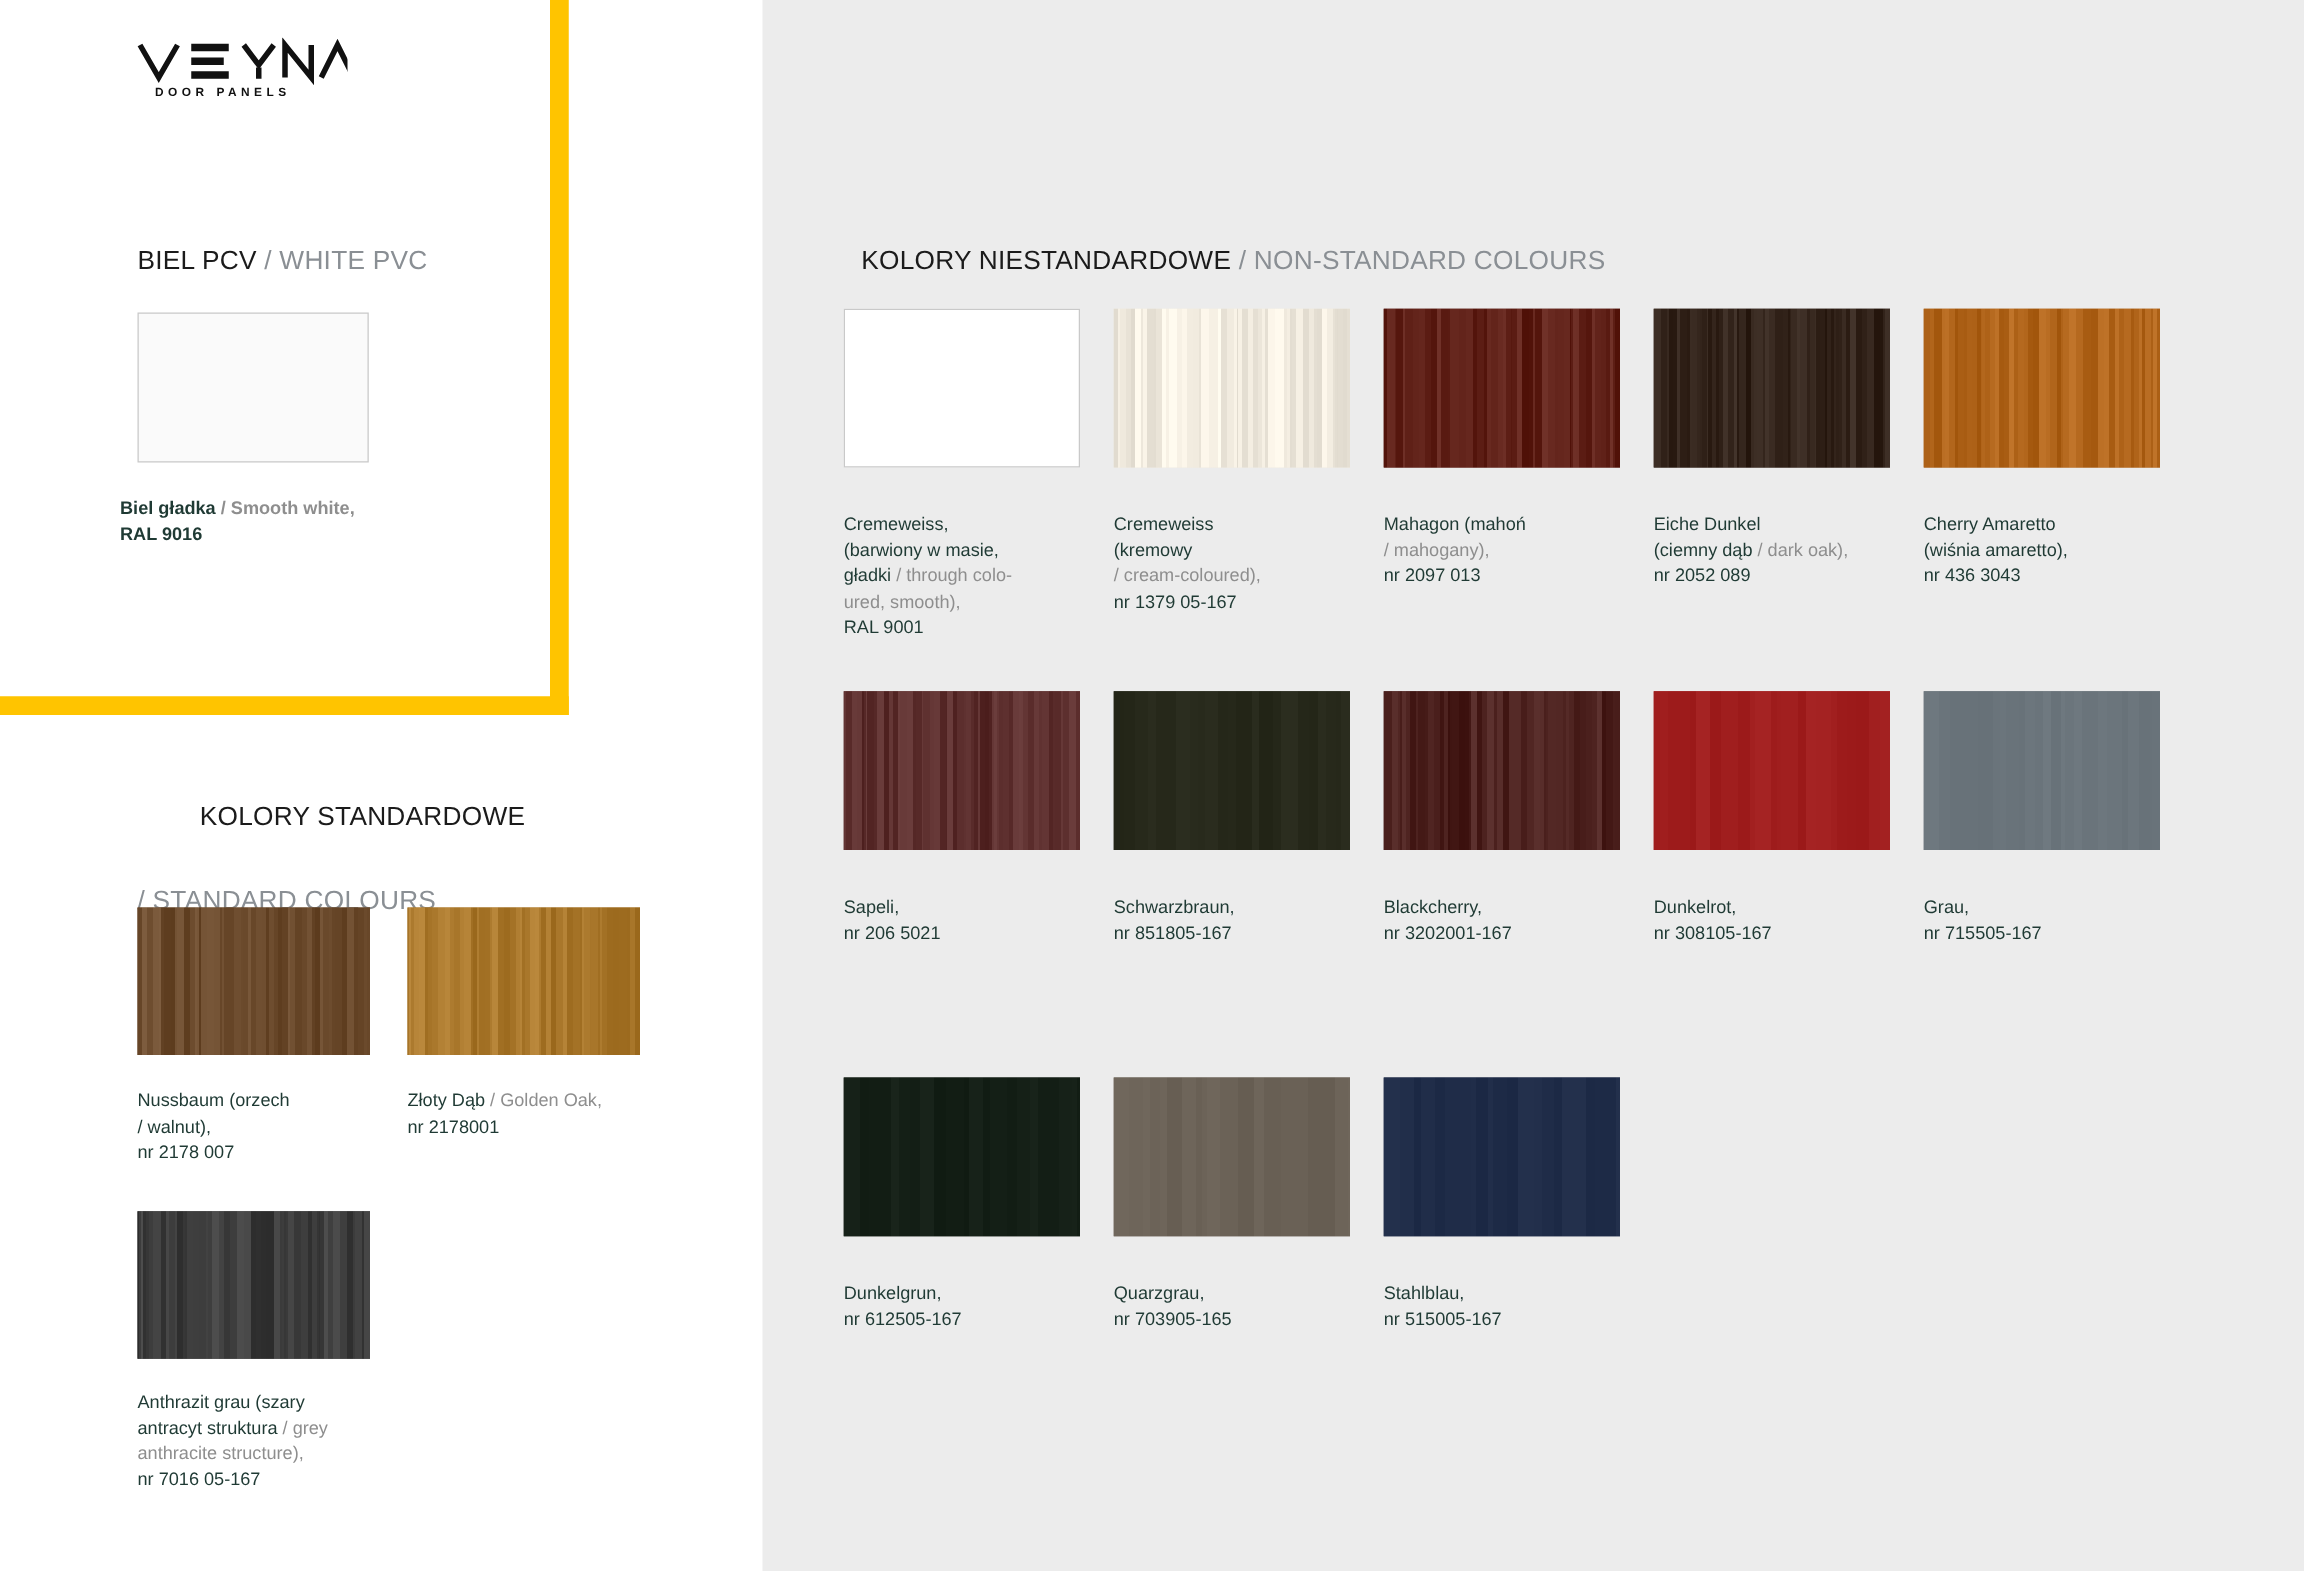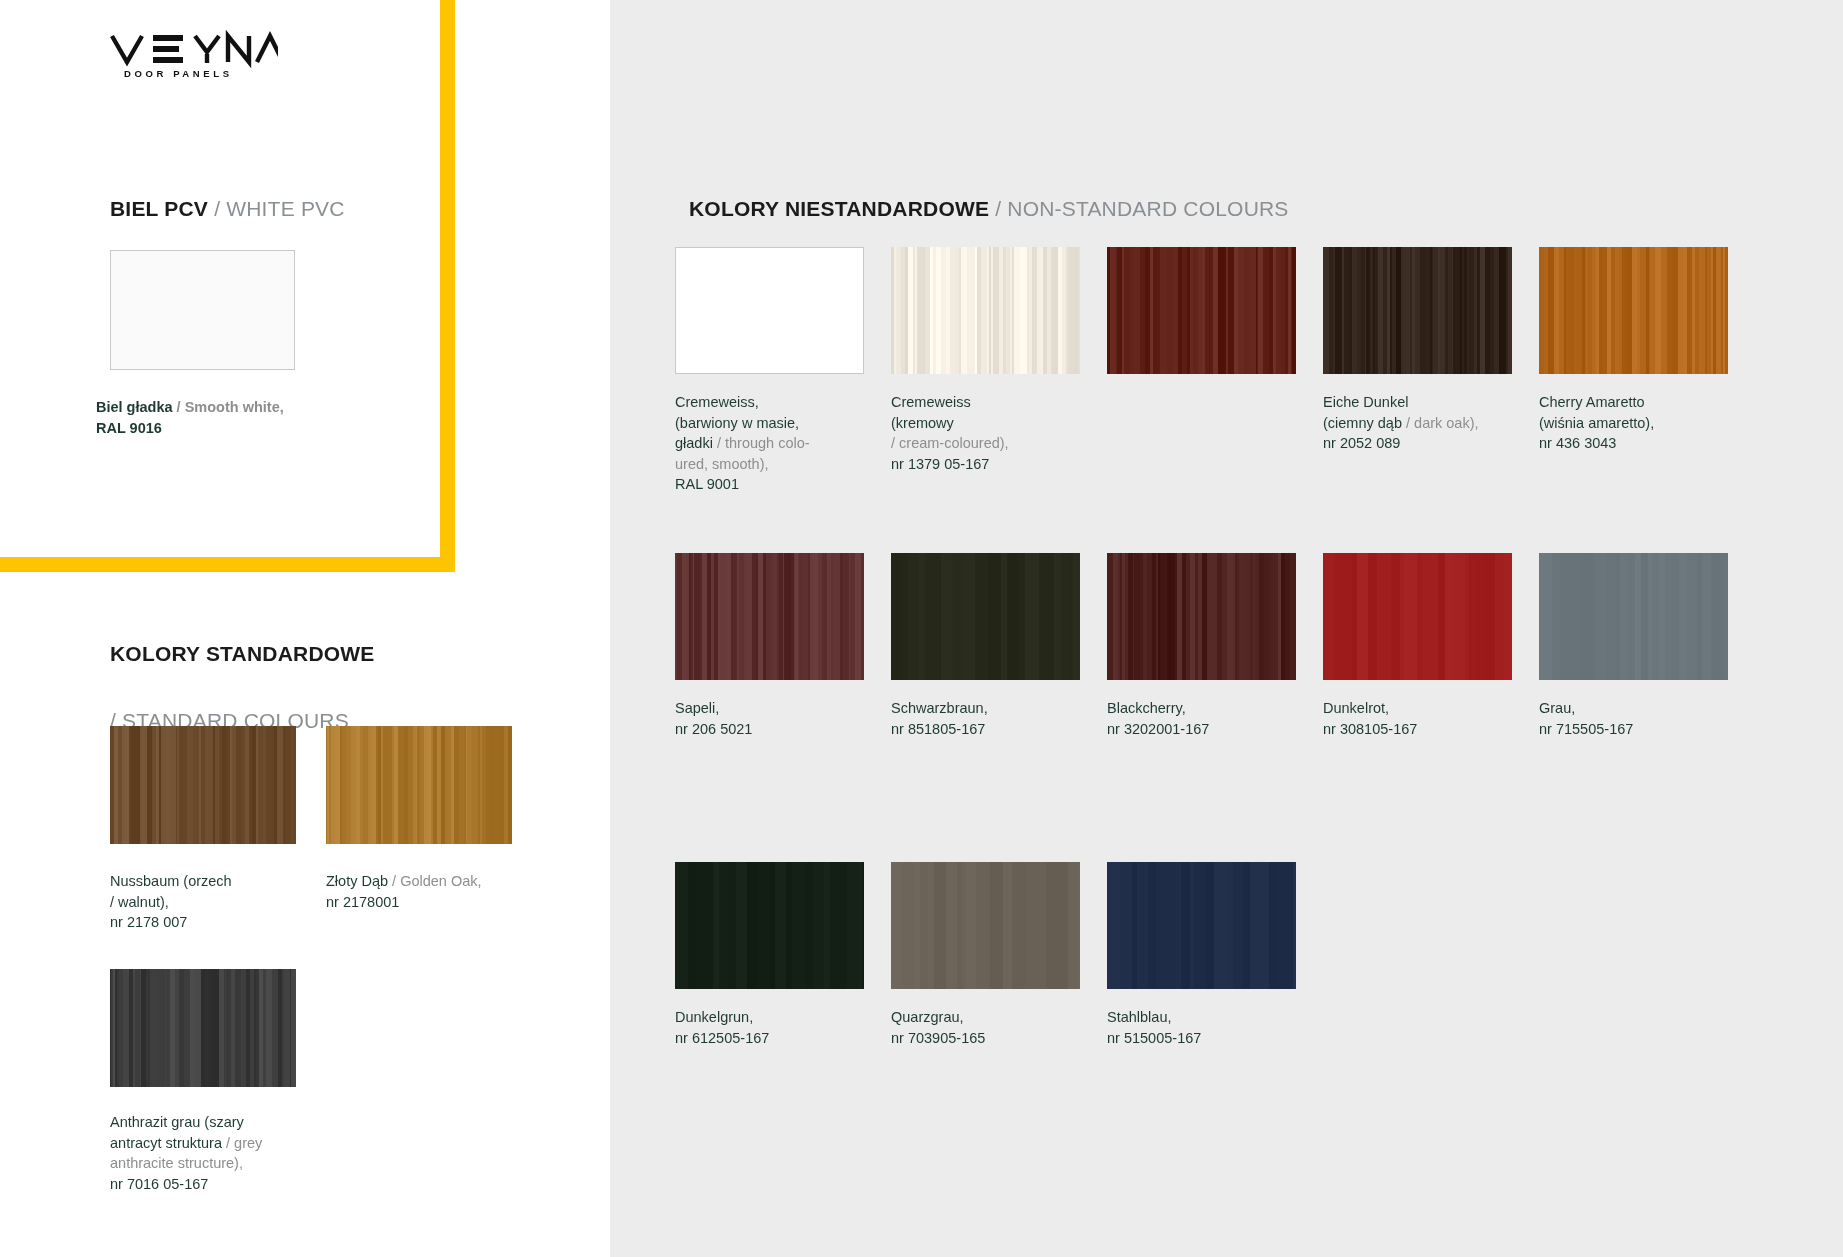--- a/index.html
+++ b/index.html
@@ -30,21 +30,21 @@
     background: #ffc400;
   }
 
   .logo { position: absolute; left: 108px; top: 30px; }
   .logo svg { display: block; }
 
   .sec-title {
     font-size: 21px; letter-spacing: .2px; color: #1b1b1b;
     line-height: 1.42;
   }
-  .sec-title .bold { font-weight: bold; }
+  .sec-title .bold { font-weight: normal; text-align: center; }
   .sec-title .light { color: #8a8f94; font-weight: normal; margin-top: 37px; }
 
   #biel-title { position: absolute; left: 110px; top: 194px; }
 
   .swatch {
     display: block;
     border: 0;
     background-repeat: no-repeat;
     background-size: 100% 100%;
   }
@@ -76,21 +76,21 @@
   .right-pane {
     position: absolute; left: 610px; top: 0;
     width: 1233px; height: 1257px;
     background: #ececec;
   }
   #nonstd-title { position: absolute; left: 79px; top: 194px; }
 
   .grid-row { position: absolute; left: 65px; width: 1120px; }
   .cell { position: absolute; top: 0; width: 215px; }
   .cell .sw { width: 189px; height: 127px; }
-  .cell .cap { margin-top: 18px; }
+  .cell .cap { margin-top: 36px; }
 
   #row1 { top: 247px; }
   #row2 { top: 553px; }
   #row3 { top: 862px; }
 </style>
 </head>
 <body>
 
 <div class="page">
 
@@ -188,20 +188,25 @@
         <div class="cap">
           <span>Cremeweiss</span><br>
           <span>(kremowy</span><br>
           <span class="tr">/ cream-coloured),</span><br>
           <span>nr 1379 05-167</span>
         </div>
       </div>
 
       <div class="cell" style="left:432px">
         <div class="swatch sw" style="background-color: rgb(94, 31, 22); background-image: linear-gradient(90deg, rgb(82, 19, 10) 0%, rgb(82, 19, 10) 1.47%, rgb(104, 41, 32) 1.47%, rgb(104, 41, 32) 4.66%, rgb(94, 31, 22) 4.66%, rgb(94, 31, 22) 5.29%, rgb(85, 22, 13) 5.29%, rgb(85, 22, 13) 8.05%, rgb(110, 47, 38) 8.05%, rgb(110, 47, 38) 9.17%, rgb(95, 32, 23) 9.17%, rgb(95, 32, 23) 12.29%, rgb(99, 36, 27) 12.29%, rgb(99, 36, 27) 14.86%, rgb(101, 38, 29) 14.86%, rgb(101, 38, 29) 17.63%, rgb(91, 28, 19) 17.63%, rgb(91, 28, 19) 19.98%, rgb(84, 21, 12) 19.98%, rgb(84, 21, 12) 22.64%, rgb(112, 49, 40) 22.64%, rgb(112, 49, 40) 24.18%, rgb(89, 26, 17) 24.18%, rgb(89, 26, 17) 27.2%, rgb(90, 27, 18) 27.2%, rgb(90, 27, 18) 28.23%, rgb(102, 39, 30) 28.23%, rgb(102, 39, 30) 30.3%, rgb(102, 39, 30) 30.3%, rgb(102, 39, 30) 31.9%, rgb(99, 36, 27) 31.9%, rgb(99, 36, 27) 34.82%, rgb(102, 39, 30) 34.82%, rgb(102, 39, 30) 37.7%, rgb(83, 20, 11) 37.7%, rgb(83, 20, 11) 39.53%, rgb(92, 29, 20) 39.53%, rgb(92, 29, 20) 42.48%, rgb(83, 20, 11) 42.48%, rgb(83, 20, 11) 43.91%, rgb(104, 41, 32) 43.91%, rgb(104, 41, 32) 45.24%, rgb(99, 36, 27) 45.24%, rgb(99, 36, 27) 48.19%, rgb(105, 42, 33) 48.19%, rgb(105, 42, 33) 50.47%, rgb(109, 46, 37) 50.47%, rgb(109, 46, 37) 51.75%, rgb(93, 30, 21) 51.75%, rgb(93, 30, 21) 53.77%, rgb(87, 24, 15) 53.77%, rgb(87, 24, 15) 54.38%, rgb(91, 28, 19) 54.38%, rgb(91, 28, 19) 56.3%, rgb(111, 48, 39) 56.3%, rgb(111, 48, 39) 58.66%, rgb(79, 16, 7) 58.66%, rgb(79, 16, 7) 60.04%, rgb(79, 16, 7) 60.04%, rgb(79, 16, 7) 61.67%, rgb(81, 18, 9) 61.67%, rgb(81, 18, 9) 63.02%, rgb(104, 41, 32) 63.02%, rgb(104, 41, 32) 64.01%, rgb(84, 21, 12) 64.01%, rgb(84, 21, 12) 65.03%, rgb(84, 21, 12) 65.03%, rgb(84, 21, 12) 67.18%, rgb(112, 49, 40) 67.18%, rgb(112, 49, 40) 69.42%, rgb(104, 41, 32) 69.42%, rgb(104, 41, 32) 72.4%, rgb(100, 37, 28) 72.4%, rgb(100, 37, 28) 73.96%, rgb(101, 38, 29) 73.96%, rgb(101, 38, 29) 76.37%, rgb(103, 40, 31) 76.37%, rgb(103, 40, 31) 78.76%, rgb(80, 17, 8) 78.76%, rgb(80, 17, 8) 79.42%, rgb(92, 29, 20) 79.42%, rgb(92, 29, 20) 80.1%, rgb(111, 48, 39) 80.1%, rgb(111, 48, 39) 81.37%, rgb(110, 47, 38) 81.37%, rgb(110, 47, 38) 82.72%, rgb(91, 28, 19) 82.72%, rgb(91, 28, 19) 85.64%, rgb(85, 22, 13) 85.64%, rgb(85, 22, 13) 87.96%, rgb(110, 47, 38) 87.96%, rgb(110, 47, 38) 89.4%, rgb(98, 35, 26) 89.4%, rgb(98, 35, 26) 91.88%, rgb(96, 33, 24) 91.88%, rgb(96, 33, 24) 94.11%, rgb(89, 26, 17) 94.11%, rgb(89, 26, 17) 95.71%, rgb(112, 49, 40) 95.71%, rgb(112, 49, 40) 97.23%, rgb(93, 30, 21) 97.23%, rgb(93, 30, 21) 97.93%, rgb(80, 17, 8) 97.93%, rgb(80, 17, 8) 100%);"></div>
+        <div class="cap">
+          <span>Mahagon (mahoń</span><br>
+          <span class="tr">/ mahogany),</span><br>
+          <span>nr 2097 013</span>
+        </div>
       </div>
 
       <div class="cell" style="left:648px">
         <div class="swatch sw" style="background-color: rgb(50, 35, 26); background-image: linear-gradient(90deg, rgb(60, 45, 36) 0%, rgb(60, 45, 36) 3.01%, rgb(48, 33, 24) 3.01%, rgb(48, 33, 24) 5.52%, rgb(56, 41, 32) 5.52%, rgb(56, 41, 32) 6.3%, rgb(39, 24, 15) 6.3%, rgb(39, 24, 15) 8.07%, rgb(40, 25, 16) 8.07%, rgb(40, 25, 16) 9.93%, rgb(63, 48, 39) 9.93%, rgb(63, 48, 39) 11.22%, rgb(45, 30, 21) 11.22%, rgb(45, 30, 21) 14.22%, rgb(42, 27, 18) 14.22%, rgb(42, 27, 18) 15.24%, rgb(59, 44, 35) 15.24%, rgb(59, 44, 35) 16.02%, rgb(58, 43, 34) 16.02%, rgb(58, 43, 34) 18.15%, rgb(53, 38, 29) 18.15%, rgb(53, 38, 29) 19.62%, rgb(51, 36, 27) 19.62%, rgb(51, 36, 27) 20.31%, rgb(47, 32, 23) 20.31%, rgb(47, 32, 23) 22.36%, rgb(60, 45, 36) 22.36%, rgb(60, 45, 36) 22.98%, rgb(40, 25, 16) 22.98%, rgb(40, 25, 16) 24.63%, rgb(52, 37, 28) 24.63%, rgb(52, 37, 28) 26.22%, rgb(40, 25, 16) 26.22%, rgb(40, 25, 16) 27.67%, rgb(47, 32, 23) 27.67%, rgb(47, 32, 23) 29.14%, rgb(65, 50, 41) 29.14%, rgb(65, 50, 41) 31.64%, rgb(50, 35, 26) 31.64%, rgb(50, 35, 26) 33.98%, rgb(67, 52, 43) 33.98%, rgb(67, 52, 43) 35.39%, rgb(40, 25, 16) 35.39%, rgb(40, 25, 16) 36.29%, rgb(53, 38, 29) 36.29%, rgb(53, 38, 29) 38.88%, rgb(35, 20, 11) 38.88%, rgb(35, 20, 11) 41.26%, rgb(57, 42, 33) 41.26%, rgb(57, 42, 33) 42.47%, rgb(61, 46, 37) 42.47%, rgb(61, 46, 37) 43.87%, rgb(62, 47, 38) 43.87%, rgb(62, 47, 38) 46.06%, rgb(52, 37, 28) 46.06%, rgb(52, 37, 28) 47.3%, rgb(66, 51, 42) 47.3%, rgb(66, 51, 42) 48.77%, rgb(58, 43, 34) 48.77%, rgb(58, 43, 34) 51.48%, rgb(47, 32, 23) 51.48%, rgb(47, 32, 23) 54.51%, rgb(49, 34, 25) 54.51%, rgb(49, 34, 25) 56.73%, rgb(40, 25, 16) 56.73%, rgb(40, 25, 16) 57.48%, rgb(49, 34, 25) 57.48%, rgb(49, 34, 25) 58.17%, rgb(57, 42, 33) 58.17%, rgb(57, 42, 33) 60.69%, rgb(66, 51, 42) 60.69%, rgb(66, 51, 42) 62.1%, rgb(62, 47, 38) 62.1%, rgb(62, 47, 38) 64.73%, rgb(48, 33, 24) 64.73%, rgb(48, 33, 24) 66%, rgb(56, 41, 32) 66%, rgb(56, 41, 32) 68.17%, rgb(60, 45, 36) 68.17%, rgb(60, 45, 36) 68.77%, rgb(44, 29, 20) 68.77%, rgb(44, 29, 20) 70.45%, rgb(45, 30, 21) 70.45%, rgb(45, 30, 21) 72.49%, rgb(36, 21, 12) 72.49%, rgb(36, 21, 12) 73.42%, rgb(49, 34, 25) 73.42%, rgb(49, 34, 25) 74.86%, rgb(40, 25, 16) 74.86%, rgb(40, 25, 16) 76.44%, rgb(51, 36, 27) 76.44%, rgb(51, 36, 27) 77.32%, rgb(46, 31, 22) 77.32%, rgb(46, 31, 22) 78.24%, rgb(48, 33, 24) 78.24%, rgb(48, 33, 24) 79.87%, rgb(58, 43, 34) 79.87%, rgb(58, 43, 34) 81.53%, rgb(43, 28, 19) 81.53%, rgb(43, 28, 19) 83.2%, rgb(67, 52, 43) 83.2%, rgb(67, 52, 43) 85.68%, rgb(42, 27, 18) 85.68%, rgb(42, 27, 18) 88.29%, rgb(48, 33, 24) 88.29%, rgb(48, 33, 24) 90.31%, rgb(56, 41, 32) 90.31%, rgb(56, 41, 32) 93.11%, rgb(36, 21, 12) 93.11%, rgb(36, 21, 12) 95.8%, rgb(37, 22, 13) 95.8%, rgb(37, 22, 13) 96.9%, rgb(50, 35, 26) 96.9%, rgb(50, 35, 26) 97.77%, rgb(62, 47, 38) 97.77%, rgb(62, 47, 38) 100%);"></div>
         <div class="cap">
           <span>Eiche Dunkel</span><br>
           <span>(ciemny dąb</span>
           <span class="tr">/ dark oak),</span><br>
           <span>nr 2052 089</span>
         </div>

